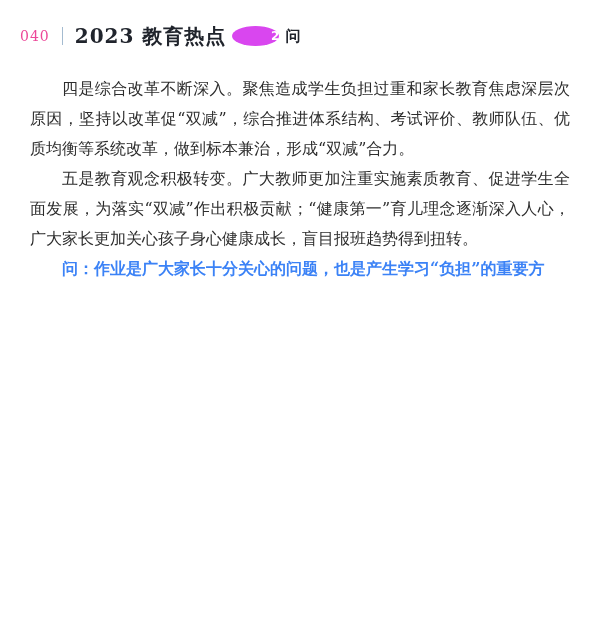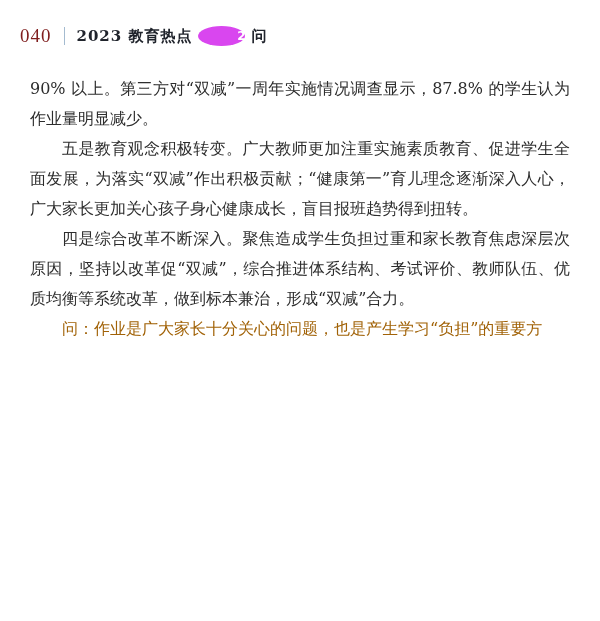--- a/index.html
+++ b/index.html
@@ -14,34 +14,33 @@
   }
   
   .header {
     display: flex;
     align-items: center;
     padding: 25px 0 0 20px;
     height: 47px;
     color: #23272f;
   }
   .page-number {
-    font-size: 19px;
-    color: #7f1d1d;
+    font-size: 14px;
+    color: #ec4899;
     letter-spacing: 1px;
-    font-family: Liberation Serif, serif;
   }
   .header-divider {
     display: inline-block;
     width: 1px;
     height: 18px;
     background: #a4bbd0;
     margin: 0 12px 0 12px;
   }
   .book-title {
-    font-size: 15px;
+    font-size: 20px;
     font-weight: 600;
     color: #20242c;
     letter-spacing: 1px;
   }
   .badge {
     display: inline-flex;
     align-items: center;
     justify-content: center;
     width: 28px;
     height: 20px;
@@ -67,39 +66,38 @@
     line-height: 30px;
     color: #2d2d2d;
     text-align: justify;
   }
   .body p {
     text-indent: 2em;
     margin: 0;
   }
   .body p.noindent { text-indent: 0; }
   .question {
-    font-weight: normal;
-    color: #a16207;
+    font-weight: bold;
+    color: #3b82f6;
   }
 </style>
 </head>
 <body>
 
 <div class="page">
 
   <header class="header">
     <span class="page-number">040</span>
     <span class="header-divider"></span>
     <span class="book-title">2023 教育热点</span>
     <span class="badge">20</span>
     <span class="title-suffix">问</span>
   </header>
 
   <main class="body">
-    <p class="noindent">90% 以上。第三方对“双减”一周年实施情况调查显示，87.8% 的学生认为作业量明显减少。</p>
+    <p>四是综合改革不断深入。聚焦造成学生负担过重和家长教育焦虑深层次原因，坚持以改革促“双减”，综合推进体系结构、考试评价、教师队伍、优质均衡等系统改革，做到标本兼治，形成“双减”合力。</p>
     <p>五是教育观念积极转变。广大教师更加注重实施素质教育、促进学生全面发展，为落实“双减”作出积极贡献；“健康第一”育儿理念逐渐深入人心，广大家长更加关心孩子身心健康成长，盲目报班趋势得到扭转。</p>
-    <p>四是综合改革不断深入。聚焦造成学生负担过重和家长教育焦虑深层次原因，坚持以改革促“双减”，综合推进体系结构、考试评价、教师队伍、优质均衡等系统改革，做到标本兼治，形成“双减”合力。</p>
     <p class="question">
       <span>问：</span><span>作业是广大家长十分关心的问题，也是产生学习“负担”的重要方</span>
     </p>
   </main>
 
 </div>
 
 </body></html>

